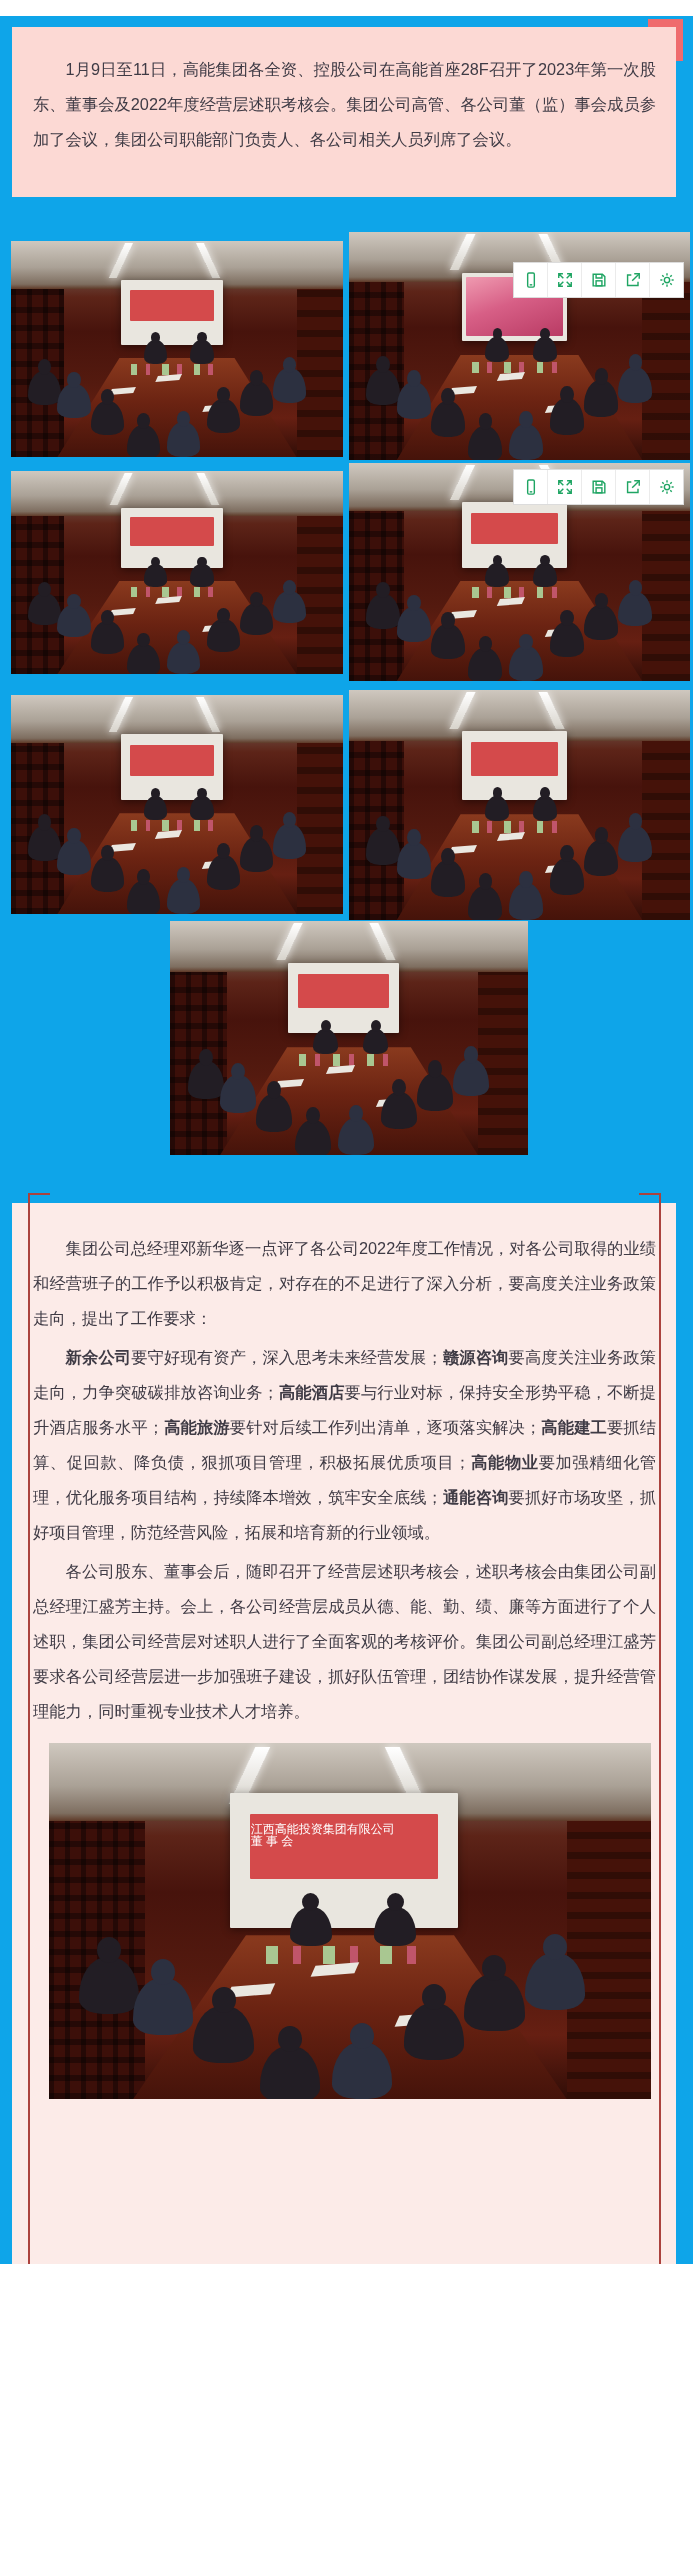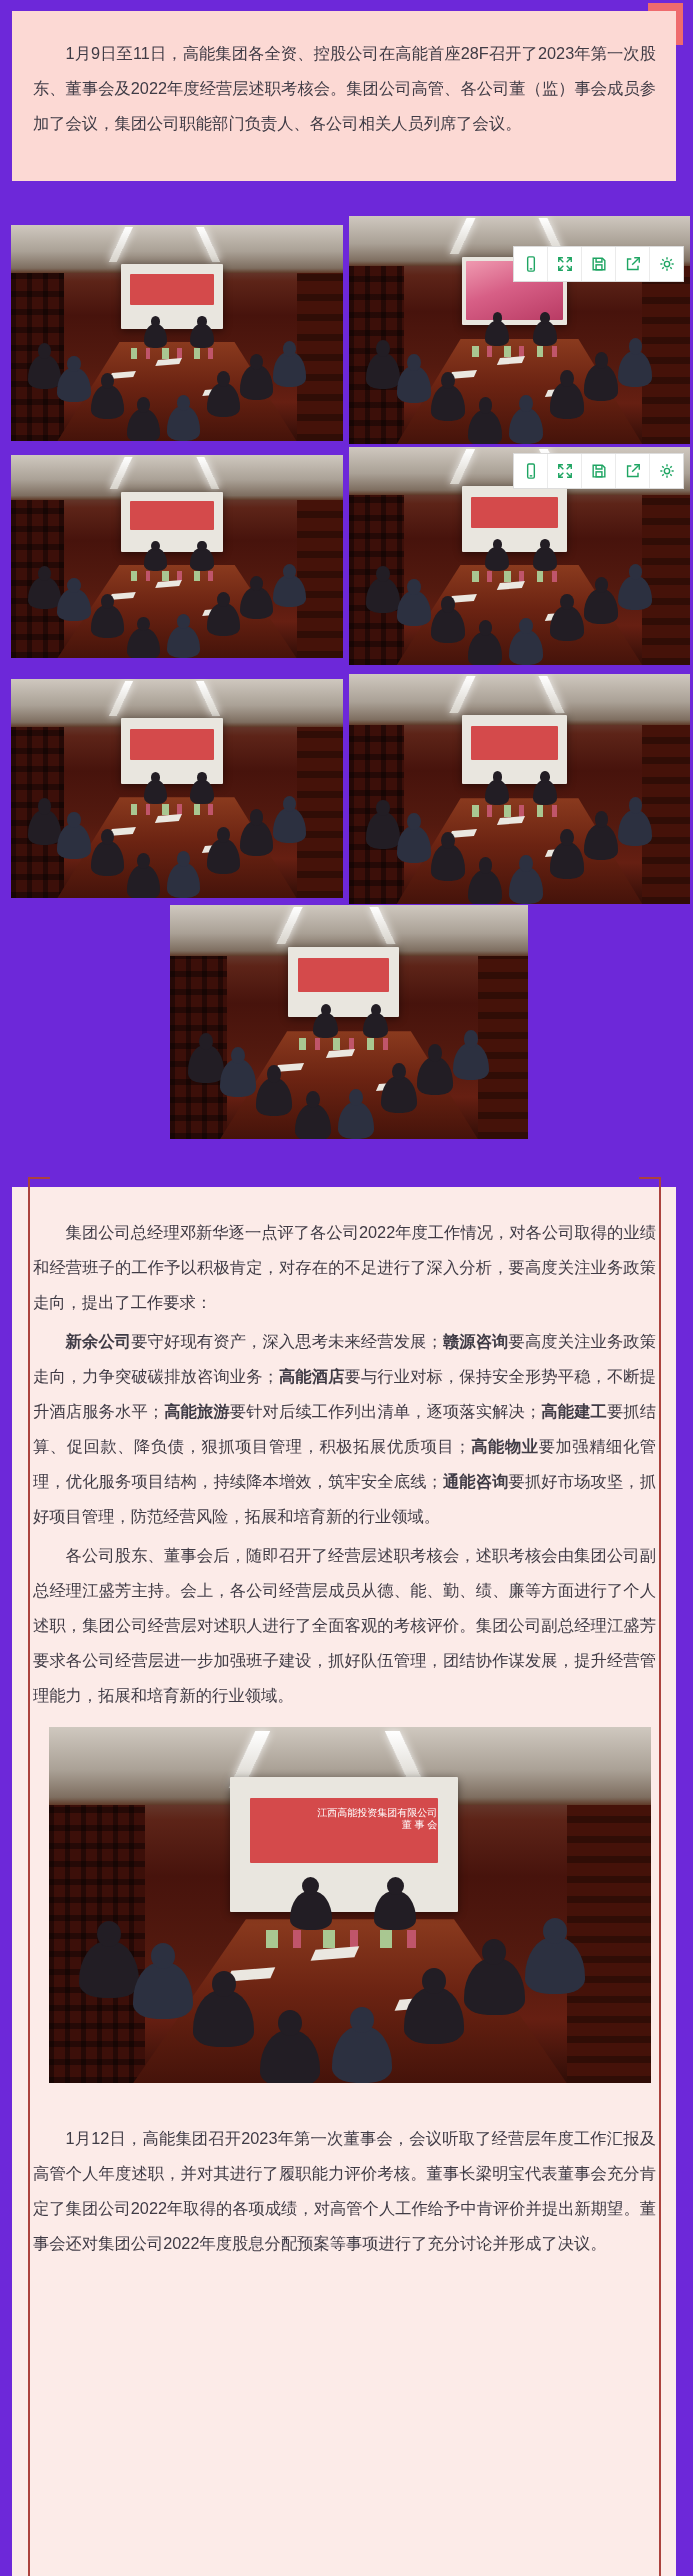--- a/index.html
+++ b/index.html
@@ -1,17 +1,17 @@
 <!DOCTYPE html>
 <html><head>
 <meta charset="utf-8">
 <style>
   html,body{margin:0;padding:0;background:#fff;}
   body{font-family:"Liberation Sans","DejaVu Sans",sans-serif;}
-  #page{position:relative;width:693px;height:2576px;margin:0 auto;overflow:hidden;background:#6d28d9;color:#3f3b45;}
+  #page{position:relative;width:693px;height:2248px;margin:16px auto;overflow:hidden;background:#0ea5e9;color:#3f3b45;}
 
   
   .para{font-size:16.3px;line-height:35px;text-align:justify;text-indent:2em;margin:0 0 4px 0;color:#3f3b45;}
   .para .bold{font-weight:bold;}
 
   
   #corner-square{position:absolute;left:648px;top:3px;width:35px;height:42px;background:#ef6b6d;z-index:1;}
   #intro-box{position:absolute;left:12px;top:11px;width:664px;height:170px;background:#fcd9d4;box-sizing:border-box;padding:25px 20px 0 21px;z-index:2;}
 
   
@@ -43,21 +43,21 @@
 
   
   #photo-board{position:relative;width:602px;height:356px;margin:14px 0 38px 16px;overflow:hidden;
     background:linear-gradient(180deg,#9c948a 0,#7b7268 8%,#5d2418 26%,#47130c 42%,#541a0f 66%,#661f12 82%,#300d07 100%);z-index:1;}
   #photo-board::before{content:"";position:absolute;left:0;top:22%;width:16%;height:78%;
     background:repeating-linear-gradient(0deg,rgba(0,0,0,.38) 0 6px,transparent 6px 18px),
                repeating-linear-gradient(90deg,rgba(0,0,0,.38) 0 5px,transparent 5px 16px),#3c0f09;}
   #photo-board::after{content:"";position:absolute;right:0;top:22%;width:14%;height:78%;
     background:repeating-linear-gradient(0deg,rgba(0,0,0,.3) 0 7px,transparent 7px 20px),#451209;}
   .board .ph-scr{left:30%;top:14%;width:38%;height:38%;}
-  .scr-txt{position:absolute;left:33.5%;top:22.5%;width:31%;z-index:6;color:#fff;font-size:10px;line-height:12px;text-align:right;}
+  .scr-txt{position:absolute;left:33.5%;top:22.5%;width:31%;z-index:6;color:#fff;font-size:12px;line-height:12px;text-align:left;}
   .scr-txt b{display:block;font-weight:normal;white-space:nowrap;overflow:hidden;}
 
   
   .img-toolbar{position:absolute;right:6px;display:flex;z-index:7;background:#fff;border:1px solid #dcdcdc;}
   .img-toolbar.tb-low{top:30px;}
   .img-toolbar.tb-high{top:6px;}
   .tbtn{width:33px;height:34px;display:flex;align-items:center;justify-content:center;border-left:1px solid #ebebeb;cursor:pointer;background:#fff;}
   .tbtn:first-child{border-left:none;}
   .tbtn svg{display:block;}
 </style>
@@ -300,21 +300,21 @@
       <i class="ph-person" style="left: 69%; top: 65%;"></i>
       <i class="ph-person" style="left: 59%; top: 73%;"></i>
       <i class="ph-person alt" style="left: 47%; top: 84%;"></i>
       <i class="ph-person far" style="left: 40%; top: 46%;"></i>
       <i class="ph-person far" style="left: 54%; top: 46%;"></i>
     </div>
 
   <div id="report-box">
     <p class="para">集团公司总经理邓新华逐一点评了各公司2022年度工作情况，对各公司取得的业绩和经营班子的工作予以积极肯定，对存在的不足进行了深入分析，要高度关注业务政策走向，提出了工作要求：</p>
     <p class="para"><span class="bold">新余公司</span><span>要守好现有资产，深入思考未来经营发展；</span><span class="bold">赣源咨询</span><span>要高度关注业务政策走向，力争突破碳排放咨询业务；</span><span class="bold">高能酒店</span><span>要与行业对标，保持安全形势平稳，不断提升酒店服务水平；</span><span class="bold">高能旅游</span><span>要针对后续工作列出清单，逐项落实解决；</span><span class="bold">高能建工</span><span>要抓结算、促回款、降负债，狠抓项目管理，积极拓展优质项目；</span><span class="bold">高能物业</span><span>要加强精细化管理，优化服务项目结构，持续降本增效，筑牢安全底线；</span><span class="bold">通能咨询</span><span>要抓好市场攻坚，抓好项目管理，防范经营风险，拓展和培育新的行业领域。</span></p>
-    <p class="para">各公司股东、董事会后，随即召开了经营层述职考核会，述职考核会由集团公司副总经理江盛芳主持。会上，各公司经营层成员从德、能、勤、绩、廉等方面进行了个人述职，集团公司经营层对述职人进行了全面客观的考核评价。集团公司副总经理江盛芳要求各公司经营层进一步加强班子建设，抓好队伍管理，团结协作谋发展，提升经营管理能力，拓展和培育新的行业领域。</p>
+    <p class="para">各公司股东、董事会后，随即召开了经营层述职考核会，述职考核会由集团公司副总经理江盛芳主持。会上，各公司经营层成员从德、能、勤、绩、廉等方面进行了个人述职，集团公司经营层对述职人进行了全面客观的考核评价。集团公司副总经理江盛芳要求各公司经营层进一步加强班子建设，抓好队伍管理，团结协作谋发展，提升经营管理能力，同时重视专业技术人才培养。</p>
 
     <div id="photo-board" class="photo board" style="position:relative;left:0;top:0;">
       <span class="scr-txt">
         <b>江西高能投资集团有限公司</b>
         <b>董 事 会</b>
       </span>
     <i class="ph-ceil"></i>
         <i class="ph-light" style="left: 32%;"></i>
         <i class="ph-light" style="left: 58%; transform: skewX(25deg);"></i>
         <i class="ph-scr">
@@ -330,20 +330,19 @@
         <i class="ph-person" style="left: 24%; top: 74%;"></i>
         <i class="ph-person" style="left: 35%; top: 85%;"></i>
         <i class="ph-person alt" style="left: 79%; top: 59%;"></i>
         <i class="ph-person" style="left: 69%; top: 65%;"></i>
         <i class="ph-person" style="left: 59%; top: 73%;"></i>
         <i class="ph-person alt" style="left: 47%; top: 84%;"></i>
         <i class="ph-person far" style="left: 40%; top: 46%;"></i>
         <i class="ph-person far" style="left: 54%; top: 46%;"></i>
       </div>
 
-    <p class="para">1月12日，高能集团召开2023年第一次董事会，会议听取了经营层年度工作汇报及高管个人年度述职，并对其进行了履职能力评价考核。董事长梁明宝代表董事会充分肯定了集团公司2022年取得的各项成绩，对高管个人工作给予中肯评价并提出新期望。董事会还对集团公司2022年度股息分配预案等事项进行了充分讨论并形成了决议。</p>
   </div>
 
   <div id="bracket-left" class="bracket"></div>
   <div id="bracket-right" class="bracket"></div>
 
 </div>
 
 
 </body></html>

